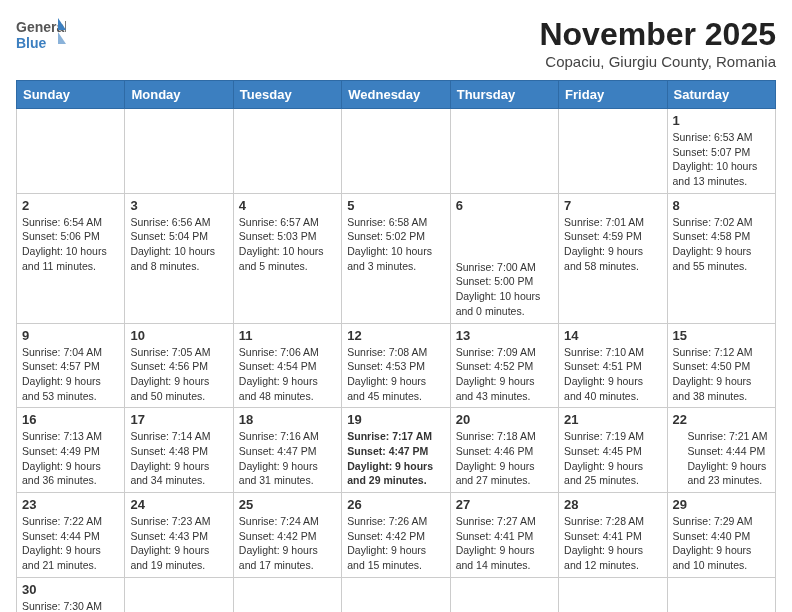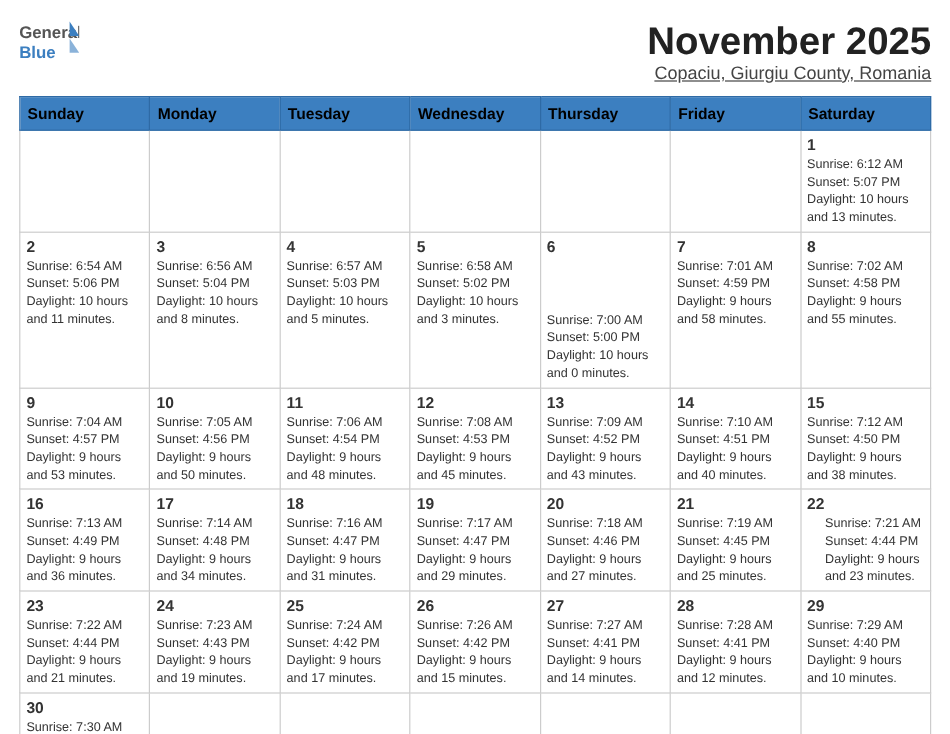--- a/index.html
+++ b/index.html
@@ -26,30 +26,29 @@
     }
     .month-title {
       font-size: 32px;
       font-weight: bold;
       color: #222;
       margin-left: 36px;
     }
     .location-title {
       font-size: 15px;
       color: #444;
-      text-decoration: underline;
     }
     .calendar-table {
       width: 100%;
       border-collapse: collapse;
       border: 1px solid #ccc;
     }
     .calendar-table th {
       background-color: #3c7fc0;
-      color: #000000;
+      color: #ffffff;
       text-align: left;
       padding: 6px 6px;
       font-size: 13px;
       font-weight: bold;
       border: 1px solid #2e6aa5;
     }
     .calendar-table td {
       vertical-align: top;
       padding: 4px 5px;
       border: 1px solid #ccc;
@@ -109,21 +108,21 @@
   <tbody id="calendar-body">
   <tr class="week-row">
         <td class="cell-empty"></td>
         <td class="cell-empty"></td>
         <td class="cell-empty"></td>
         <td class="cell-empty"></td>
         <td class="cell-empty"></td>
         <td class="cell-empty"></td>
         <td>
           <span class="day-number">1</span>
-          <div class="cell-content" style="white-space: pre-line;">Sunrise: 6:12 AM
+          <div class="cell-content" style="white-space: pre-line;">Sunrise: 6:53 AM
 Sunset: 5:07 PM
 Daylight: 10 hours and 13 minutes.</div>
         </td>
       </tr>
       <tr class="week-row">
         <td>
           <span class="day-number">2</span>
           <div class="cell-content" style="white-space: pre-line;">Sunrise: 6:54 AM
 Sunset: 5:06 PM
 Daylight: 10 hours and 11 minutes.</div>
@@ -223,21 +222,21 @@
 Daylight: 9 hours and 34 minutes.</div>
         </td>
         <td>
           <span class="day-number">18</span>
           <div class="cell-content" style="white-space: pre-line;">Sunrise: 7:16 AM
 Sunset: 4:47 PM
 Daylight: 9 hours and 31 minutes.</div>
         </td>
         <td>
           <span class="day-number">19</span>
-          <div class="cell-content" style="white-space: pre-line;">Sunrise: 7:17 AM
+          <div class="cell-content" style="white-space: pre-line; font-weight: bold;">Sunrise: 7:17 AM
 Sunset: 4:47 PM
 Daylight: 9 hours and 29 minutes.</div>
         </td>
         <td>
           <span class="day-number">20</span>
           <div class="cell-content" style="white-space: pre-line;">Sunrise: 7:18 AM
 Sunset: 4:46 PM
 Daylight: 9 hours and 27 minutes.</div>
         </td>
         <td>

